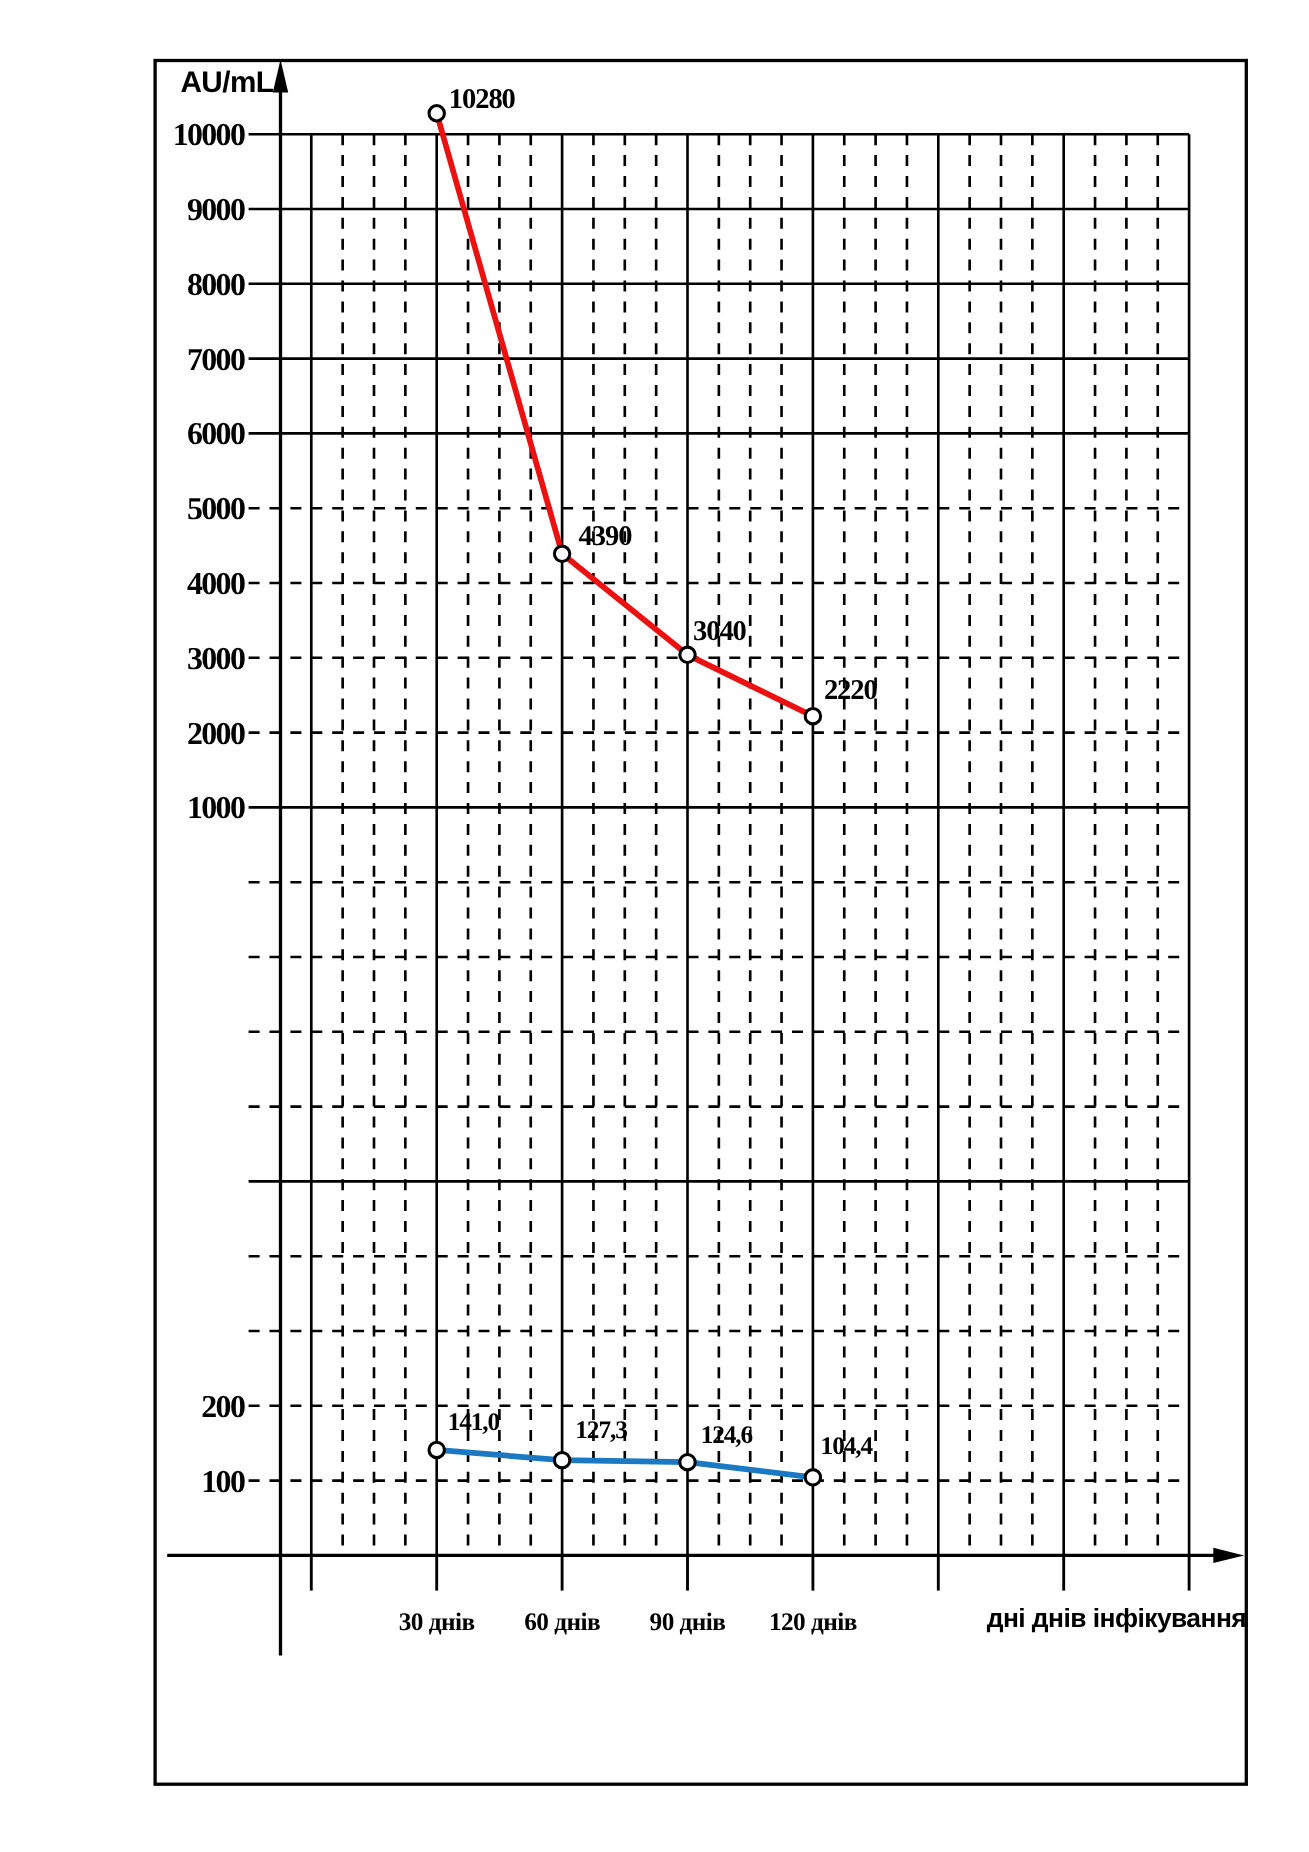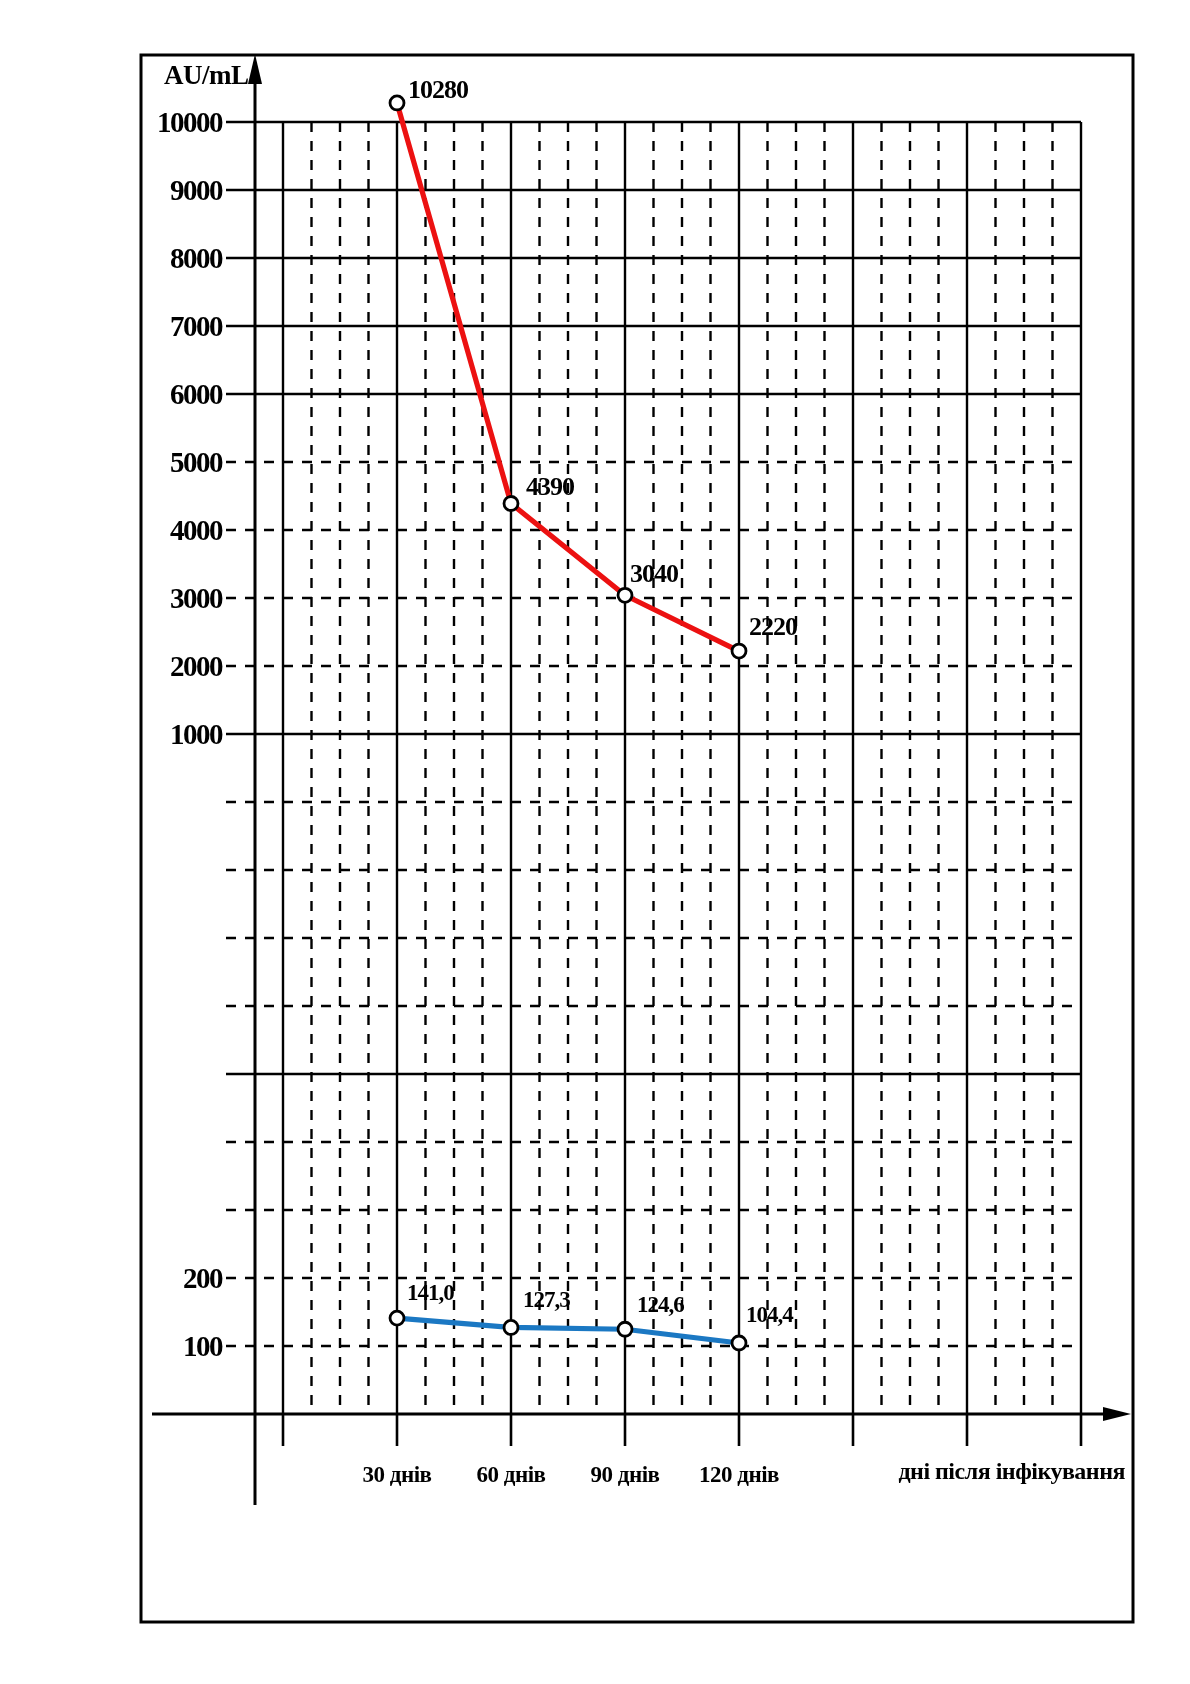--- a/index.html
+++ b/index.html
@@ -6,21 +6,21 @@
   #stage{
     position:relative;
     width:1190px;height:1684px;
     background:#ffffff;
     font-family:"Liberation Serif", serif;
     overflow:hidden;
   }
   #plot-svg{position:absolute;left:0;top:0;}
   .axis-title{
     position:absolute;
-    font-family:Liberation Serif, serif;
+    font-family:Liberation Sans, sans-serif;
     font-weight:bold;
     color:#000;
     letter-spacing:-0.5px;
     white-space:nowrap;
   }
   #y-unit-label{left:164px;top:60px;font-size:27px;}
   #x-axis-title{left:897px;top:1458px;width:228px;text-align:right;font-size:24px;}
 </style>
 </head>
 <body>
@@ -117,14 +117,14 @@
       <circle cx="397" cy="1318.12" r="7" fill="#fff" stroke="#000" stroke-width="2.8"></circle>
       <text x="407" y="1300.12" font-family="Liberation Serif, serif" font-weight="bold" font-size="23" letter-spacing="-1">141,0</text>
       <circle cx="511" cy="1327.436" r="7" fill="#fff" stroke="#000" stroke-width="2.8"></circle>
       <text x="523" y="1307.436" font-family="Liberation Serif, serif" font-weight="bold" font-size="23" letter-spacing="-1">127,3</text>
       <circle cx="625" cy="1329.272" r="7" fill="#fff" stroke="#000" stroke-width="2.8"></circle>
       <text x="637" y="1312.272" font-family="Liberation Serif, serif" font-weight="bold" font-size="23" letter-spacing="-1">124,6</text>
       <circle cx="739" cy="1343.008" r="7" fill="#fff" stroke="#000" stroke-width="2.8"></circle>
       <text x="746" y="1322.008" font-family="Liberation Serif, serif" font-weight="bold" font-size="23" letter-spacing="-1">104,4</text>
     </svg>
   <div id="y-unit-label" class="axis-title">AU/mL</div>
-  <div id="x-axis-title" class="axis-title">дні після інфікування</div>
+  <div id="x-axis-title" class="axis-title">дні днів інфікування</div>
 </div>
 
 </body></html>

